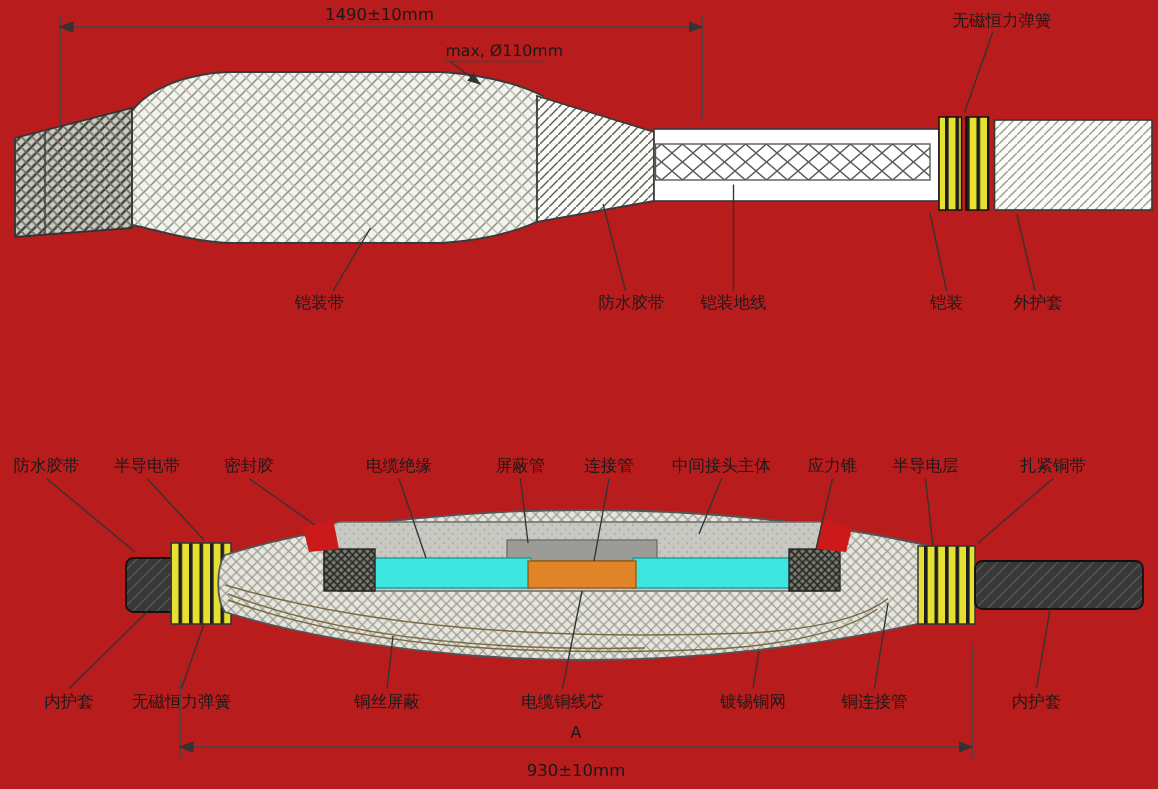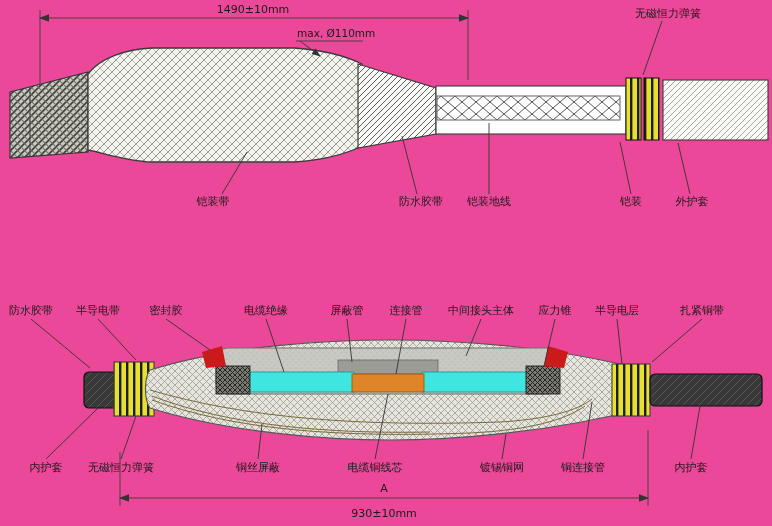--- a/index.html
+++ b/index.html
@@ -1,16 +1,16 @@
 <!DOCTYPE html>
 <html><head>
 <meta charset="utf-8">
 <style>
   html,body{margin:0;padding:0;background:#ffffff;}
-  .stage{position:relative;width:772px;height:526px;background:#ec4899;overflow:hidden;}
+  .stage{position:relative;width:772px;height:526px;background:#b91c1c;overflow:hidden;}
   svg{display:block;}
   .lbl{font-family:"DejaVu Sans",sans-serif;font-size:11px;fill:#1a1a1a;}
   .dim{font-family:"DejaVu Sans",sans-serif;font-size:11px;fill:#1a1a1a;}
   .small{font-family:"DejaVu Sans",sans-serif;font-size:10.5px;fill:#1a1a1a;}
   .leader{stroke:#333;stroke-width:0.9;fill:none;}
   .thin{stroke:#444;stroke-width:1;fill:none;}
 </style>
 </head>
 <body>
 

